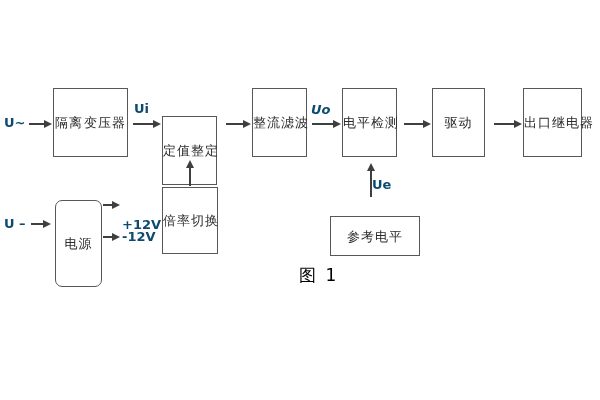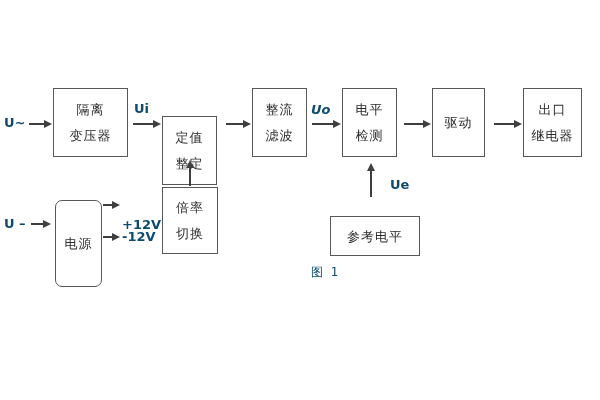--- a/index.html
+++ b/index.html
@@ -11,21 +11,20 @@
     font-family: "DejaVu Sans", "Liberation Sans", sans-serif;
     color: #2b2b2b;
     overflow: hidden;
   }
   .block {
     position: absolute;
     border: 1.5px solid #585858;
     background: #ffffff;
     box-sizing: border-box;
     display: flex;
-    flex-direction: column;
     align-items: center;
     justify-content: space-evenly;
     font-size: 13px;
     line-height: 1;
     letter-spacing: 1px;
     text-align: center;
   }
   .block span { display: block; white-space: nowrap; }
   .lbl {
     position: absolute;
@@ -62,37 +61,36 @@
     position: absolute;
     top: -8px;
     left: -3px;
     width: 0; height: 0;
     border-bottom: 8px solid #3f3f3f;
     border-left: 4px solid transparent;
     border-right: 4px solid transparent;
   }
   .caption {
     position: absolute;
-    font-size: 12px;
+    font-size: 17px;
     letter-spacing: 2px;
-    color: #0c4a6e;
-    margin-left: 12px;
+    color: #000000;
   }
 </style>
 </head>
 <body>
 
 <div id="stage">
 
   <div class="lbl" style="left:4px; top:116px;">U~</div>
   <div class="lbl" style="left:4px; top:217px;">U –</div>
 
   <div class="lbl" style="left:134px; top:102px;">Ui</div>
   <div class="lbl" style="left:311px; top:103px;font-style:italic;">Uo</div>
-  <div class="lbl" style="left:390px; top:178px;">Ue</div>
+  <div class="lbl" style="left:372px; top:178px;">Ue</div>
 
   <div class="lbl" style="left:122px; top:198px;margin-top:20px;">+12V</div>
   <div class="lbl" style="left:122px; top:230px;">-12V</div>
 
   <div class="block" style="left:53px; top:88px; width:75px; height:69px;">
     <span>隔离</span>
     <span>变压器</span>
   </div>
 
   <div class="block" style="left:162px; top:88px; width:55px; height:69px;margin-top:28px;">

